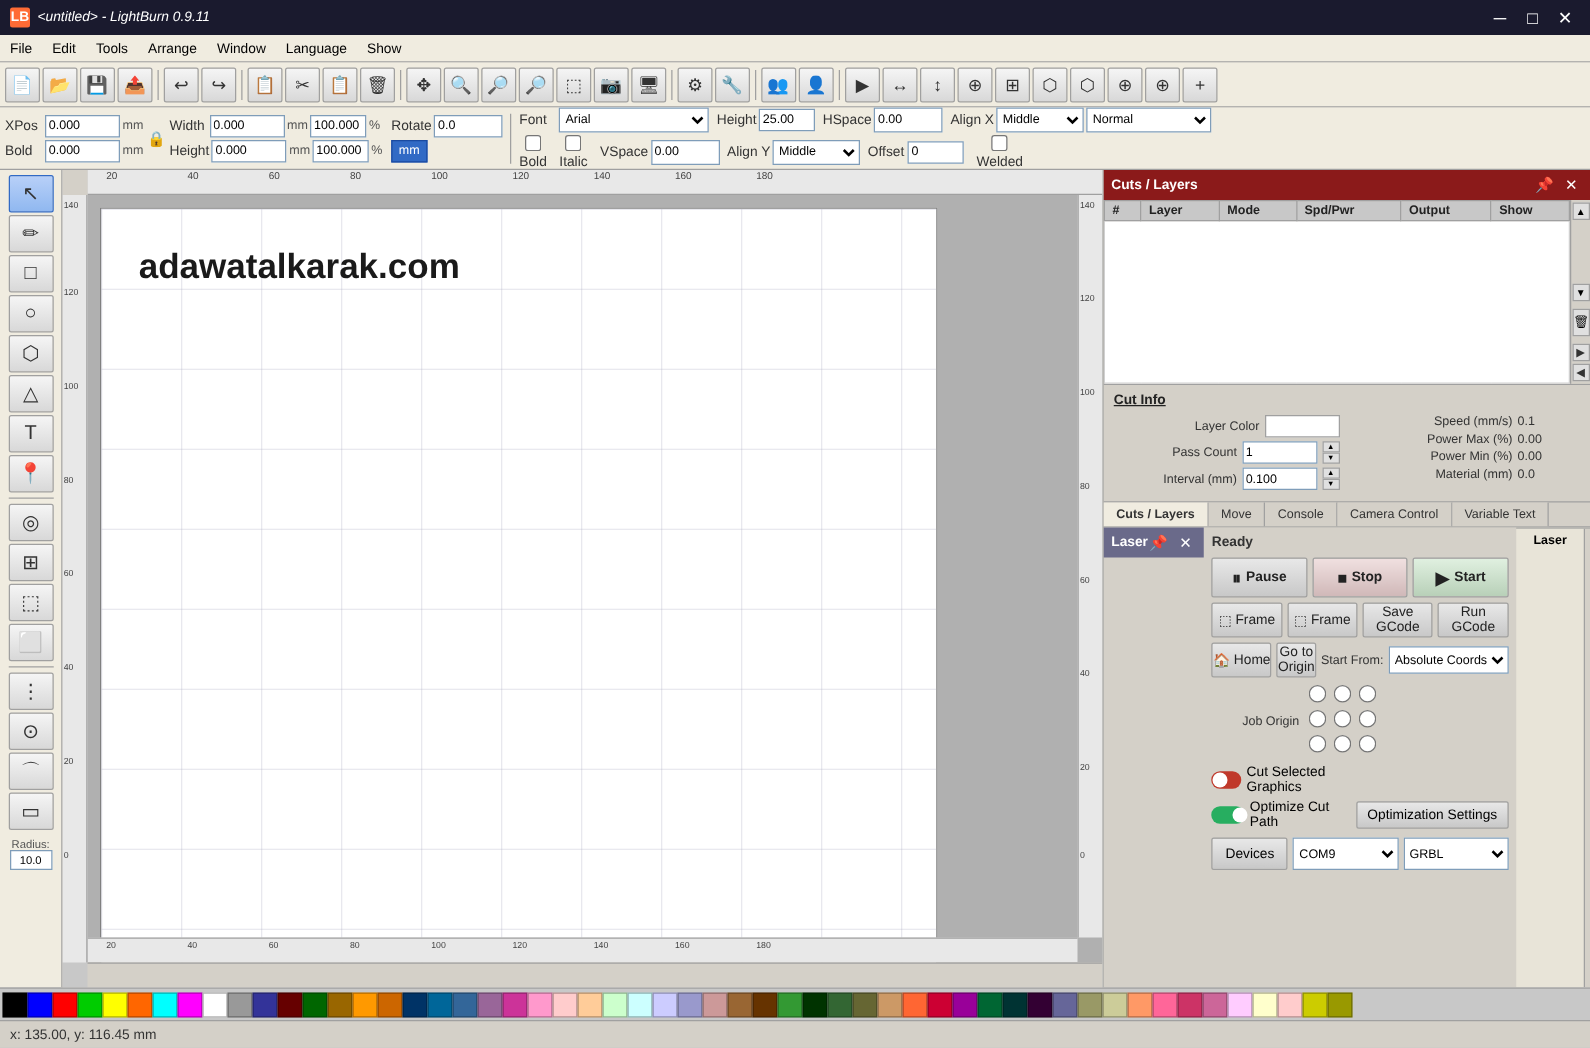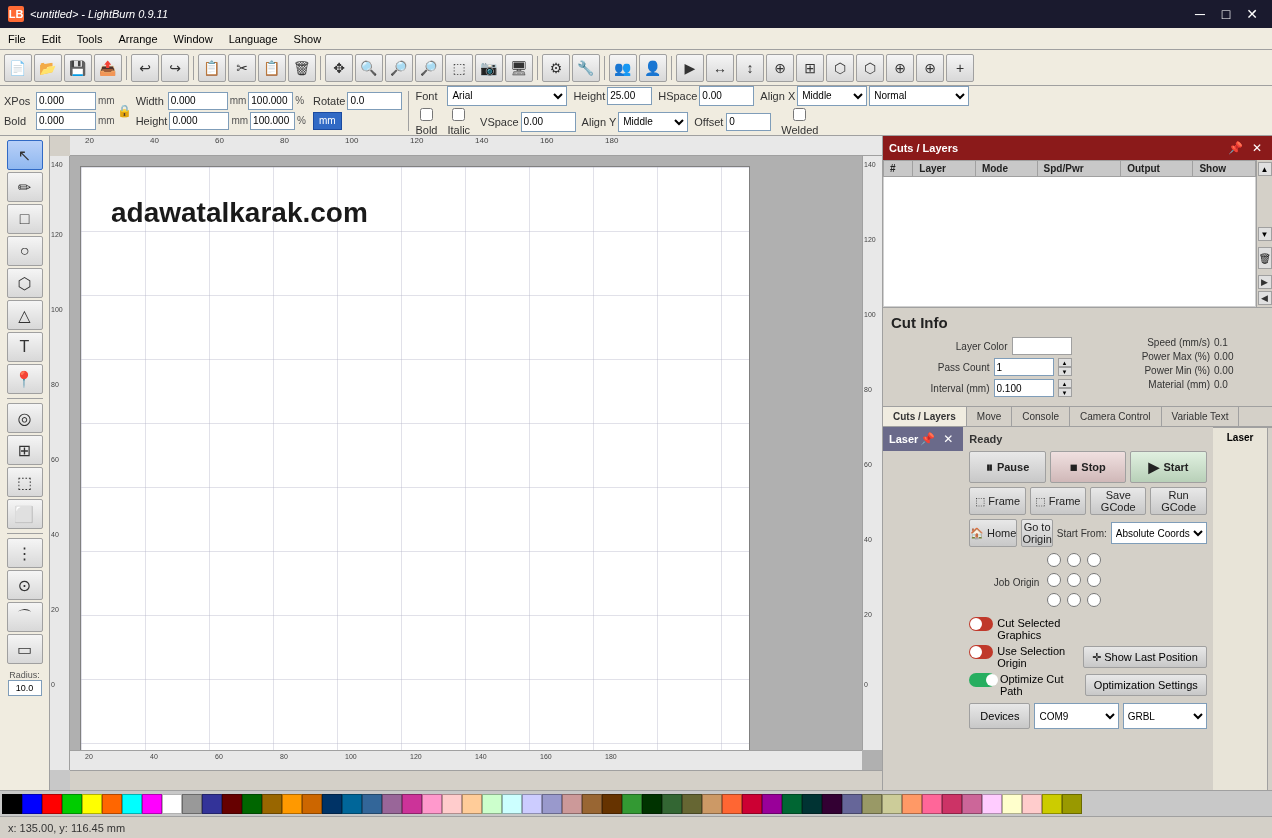--- a/index.html
+++ b/index.html
@@ -73,21 +73,21 @@
     .panel-hbtn { background: none; border: none; color: white; cursor: pointer; font-size: 12px; width: 18px; height: 18px; display: flex; align-items: center; justify-content: center; }
 
     
     .cuts-table { width: 100%; border-collapse: collapse; }
     .cuts-table th { background: #c8c8c8; border: 1px solid #a0a0a0; padding: 2px 6px; text-align: left; font-weight: bold; font-size: 10px; color: #222; }
     .cuts-table td { border: 1px solid #d0d0d0; padding: 2px 6px; font-size: 10px; height: 18px; }
     .expand-btn { width: 14px; height: 14px; background: #e0e0e0; border: 1px solid #a0a0a0; display: flex; align-items: center; justify-content: center; cursor: pointer; font-size: 9px; color: #333; }
 
     
     .cut-info { padding: 6px 8px; background: #d4d0c8; }
-    .cut-info-title { font-weight: bold; color: #222; margin-bottom: 6px; font-size: 15px; }
+    .cut-info-title { font-weight: bold; color: #222; margin-bottom: 6px; font-size: 11px; text-decoration: underline; }
     .cut-info-row { display: flex; align-items: center; justify-content: flex-end; gap: 4px; margin-bottom: 3px; }
     .ci-label { color: #333; font-size: 10px; text-align: right; min-width: 90px; }
     .ci-input { width: 60px; height: 18px; border: 1px solid #7f9db9; background: white; padding: 0 2px; font-size: 10px; }
     .ci-value { font-size: 10px; color: #333; min-width: 50px; }
     .spin-btn { width: 14px; height: 9px; background: #e0e0e0; border: 1px solid #a0a0a0; display: flex; align-items: center; justify-content: center; cursor: pointer; font-size: 6px; }
     .spin-group { display: flex; flex-direction: column; }
 
     
     .tab-bar { display: flex; background: #d4d0c8; border-bottom: 1px solid #a0a0a0; border-top: 1px solid #a0a0a0; }
     .tab { padding: 4px 10px; cursor: pointer; border-right: 1px solid #a0a0a0; font-size: 10px; background: #d4d0c8; color: #333; }
@@ -117,21 +117,21 @@
 
     
     .job-origin-section { display: flex; align-items: center; margin-bottom: 6px; }
     .jo-label { font-size: 10px; color: #333; min-width: 70px; text-align: right; margin-right: 8px; }
     .jo-grid { display: grid; grid-template-columns: repeat(3, 18px); grid-template-rows: repeat(3, 18px); gap: 2px; }
     .jo-radio { width: 14px; height: 14px; cursor: pointer; }
 
     
     .check-section { display: flex; flex-direction: column; gap: 4px; margin-bottom: 6px; }
     .check-row { display: flex; align-items: center; gap: 6px; }
-    .check-left { display: flex; gap: 4px; flex: 1; }
+    .check-left { display: flex; align-items: center; gap: 4px; flex: 1; }
     .check-right { display: flex; align-items: center; justify-content: center; flex: 1; }
     .action-btn { height: 22px; border: 1px solid #a0a0a0; background: linear-gradient(to bottom, #e8e8e8, #c8c8c8); cursor: pointer; font-size: 10px; padding: 0 8px; border-radius: 2px; white-space: nowrap; }
     .toggle-switch { width: 30px; height: 14px; background: #c0392b; border-radius: 7px; position: relative; cursor: pointer; display: inline-block; }
     .toggle-switch.on { background: #27ae60; }
     .toggle-knob { position: absolute; top: 1px; width: 12px; height: 12px; background: white; border-radius: 50%; transition: left 0.2s; }
     .toggle-switch .toggle-knob { left: 1px; }
     .toggle-switch.on .toggle-knob { left: 17px; }
 
     
     .devices-row { display: flex; gap: 4px; margin-bottom: 4px; }
@@ -569,34 +569,20 @@
         <div class="check-section">
           <div class="check-row">
             <div class="check-left">
               <div class="toggle-switch">
                 <div class="toggle-knob"></div>
               </div>
               <span>Cut Selected Graphics</span>
             </div>
             <div class="check-right">
               
-            </div>
-          </div>
-          <div class="check-row">
-            <div class="check-left">
-              <div class="toggle-switch">
-                <div class="toggle-knob"></div>
-              </div>
-              <span>Use Selection Origin</span>
-            </div>
-            <div class="check-right">
-              <button class="action-btn">
-                <span>✛</span>
-                <span>Show Last Position</span>
-              </button>
             </div>
           </div>
           <div class="check-row">
             <div class="check-left">
               <div class="toggle-switch on">
                 <div class="toggle-knob"></div>
               </div>
               <span>Optimize Cut Path</span>
             </div>
             <div class="check-right">

